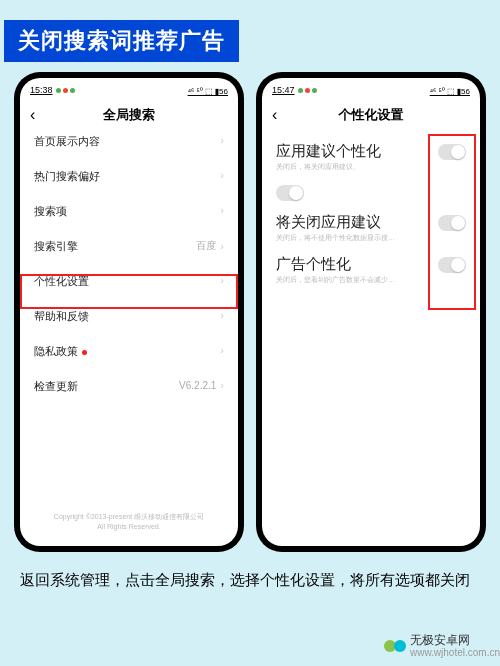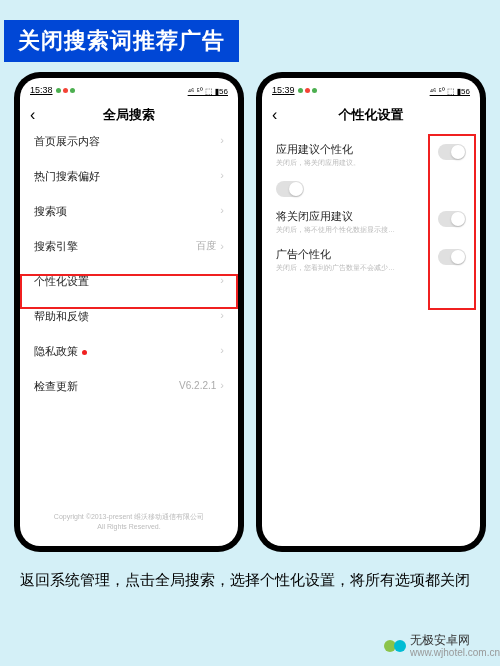--- a/index.html
+++ b/index.html
@@ -115,21 +115,21 @@
     line-height: 1.4;
   }
   
   .trow {
     padding: 8px 14px 4px;
     display: flex;
     justify-content: space-between;
     align-items: flex-start;
   }
   .tinfo { flex: 1; padding-right: 8px; }
-  .tlabel { font-size: 11px; color: #222; }
+  .tlabel { font-size: 15px; color: #222; }
   .tdesc { font-size: 7px; color: #bbb; margin-top: 2px; line-height: 1.2; white-space: nowrap; overflow: hidden; text-overflow: ellipsis; max-width: 120px;}
   .toggle {
     width: 28px;
     height: 16px;
     background: #e0e0e0;
     border-radius: 8px;
     position: relative;
     margin-top: 2px;
   }
   .toggle::after {
@@ -256,21 +256,21 @@
         <div>Copyright ©2013-present 维沃移动通信有限公司</div>
         <div>All Rights Reserved.</div>
       </div>
     </div>
   </div>
 
   <div class="phone">
     <div class="screen">
       <div class="statusbar">
         <div class="sb-left">
-          <span>15:39</span>
+          <span>15:47</span>
           <span class="sb-dots">
               <span class="sb-dot"></span>
               <span class="sb-dot red"></span>
               <span class="sb-dot"></span>
             </span>
         </div>
         <div class="sb-right">⁴⁶ ⁵⁰ ⬚ ▮56</div>
       </div>
       <div class="titlebar">
         <span class="back">‹</span>

